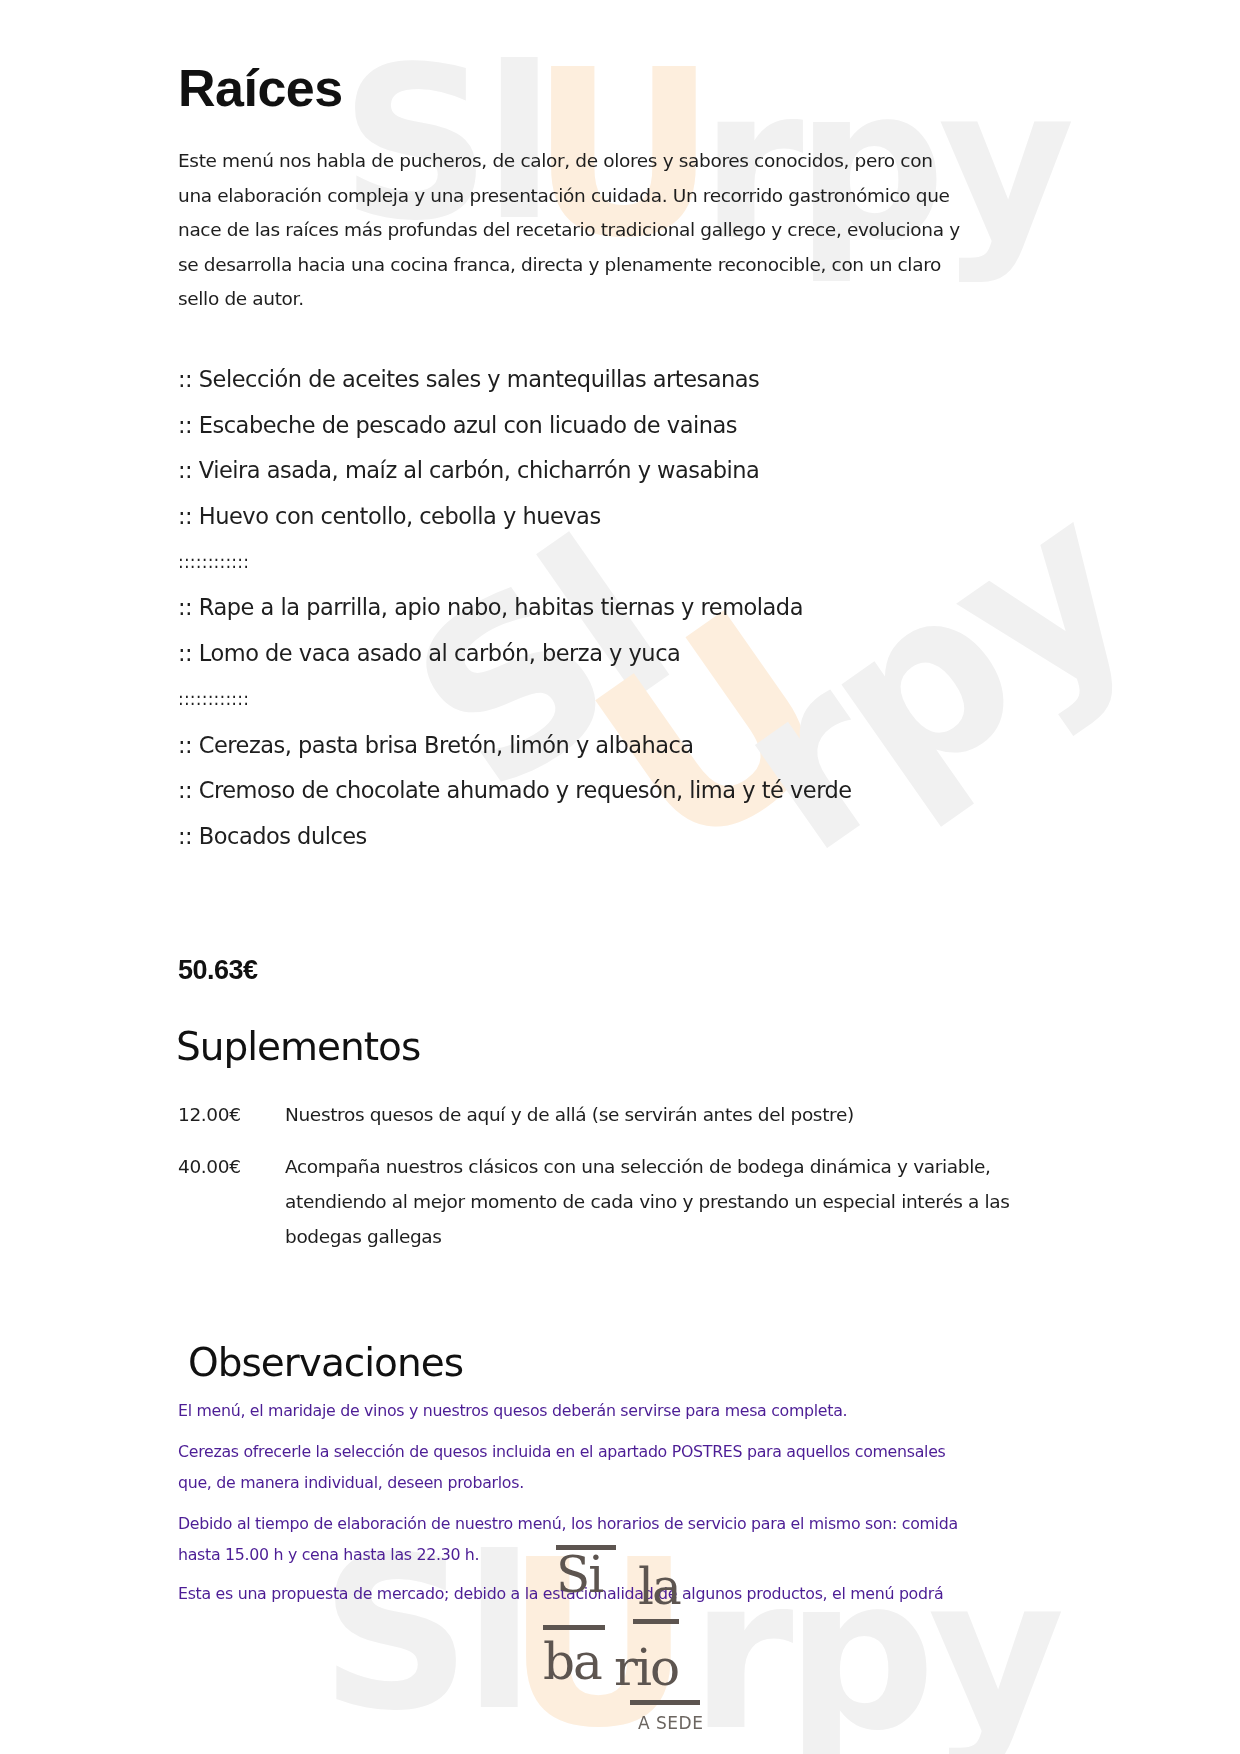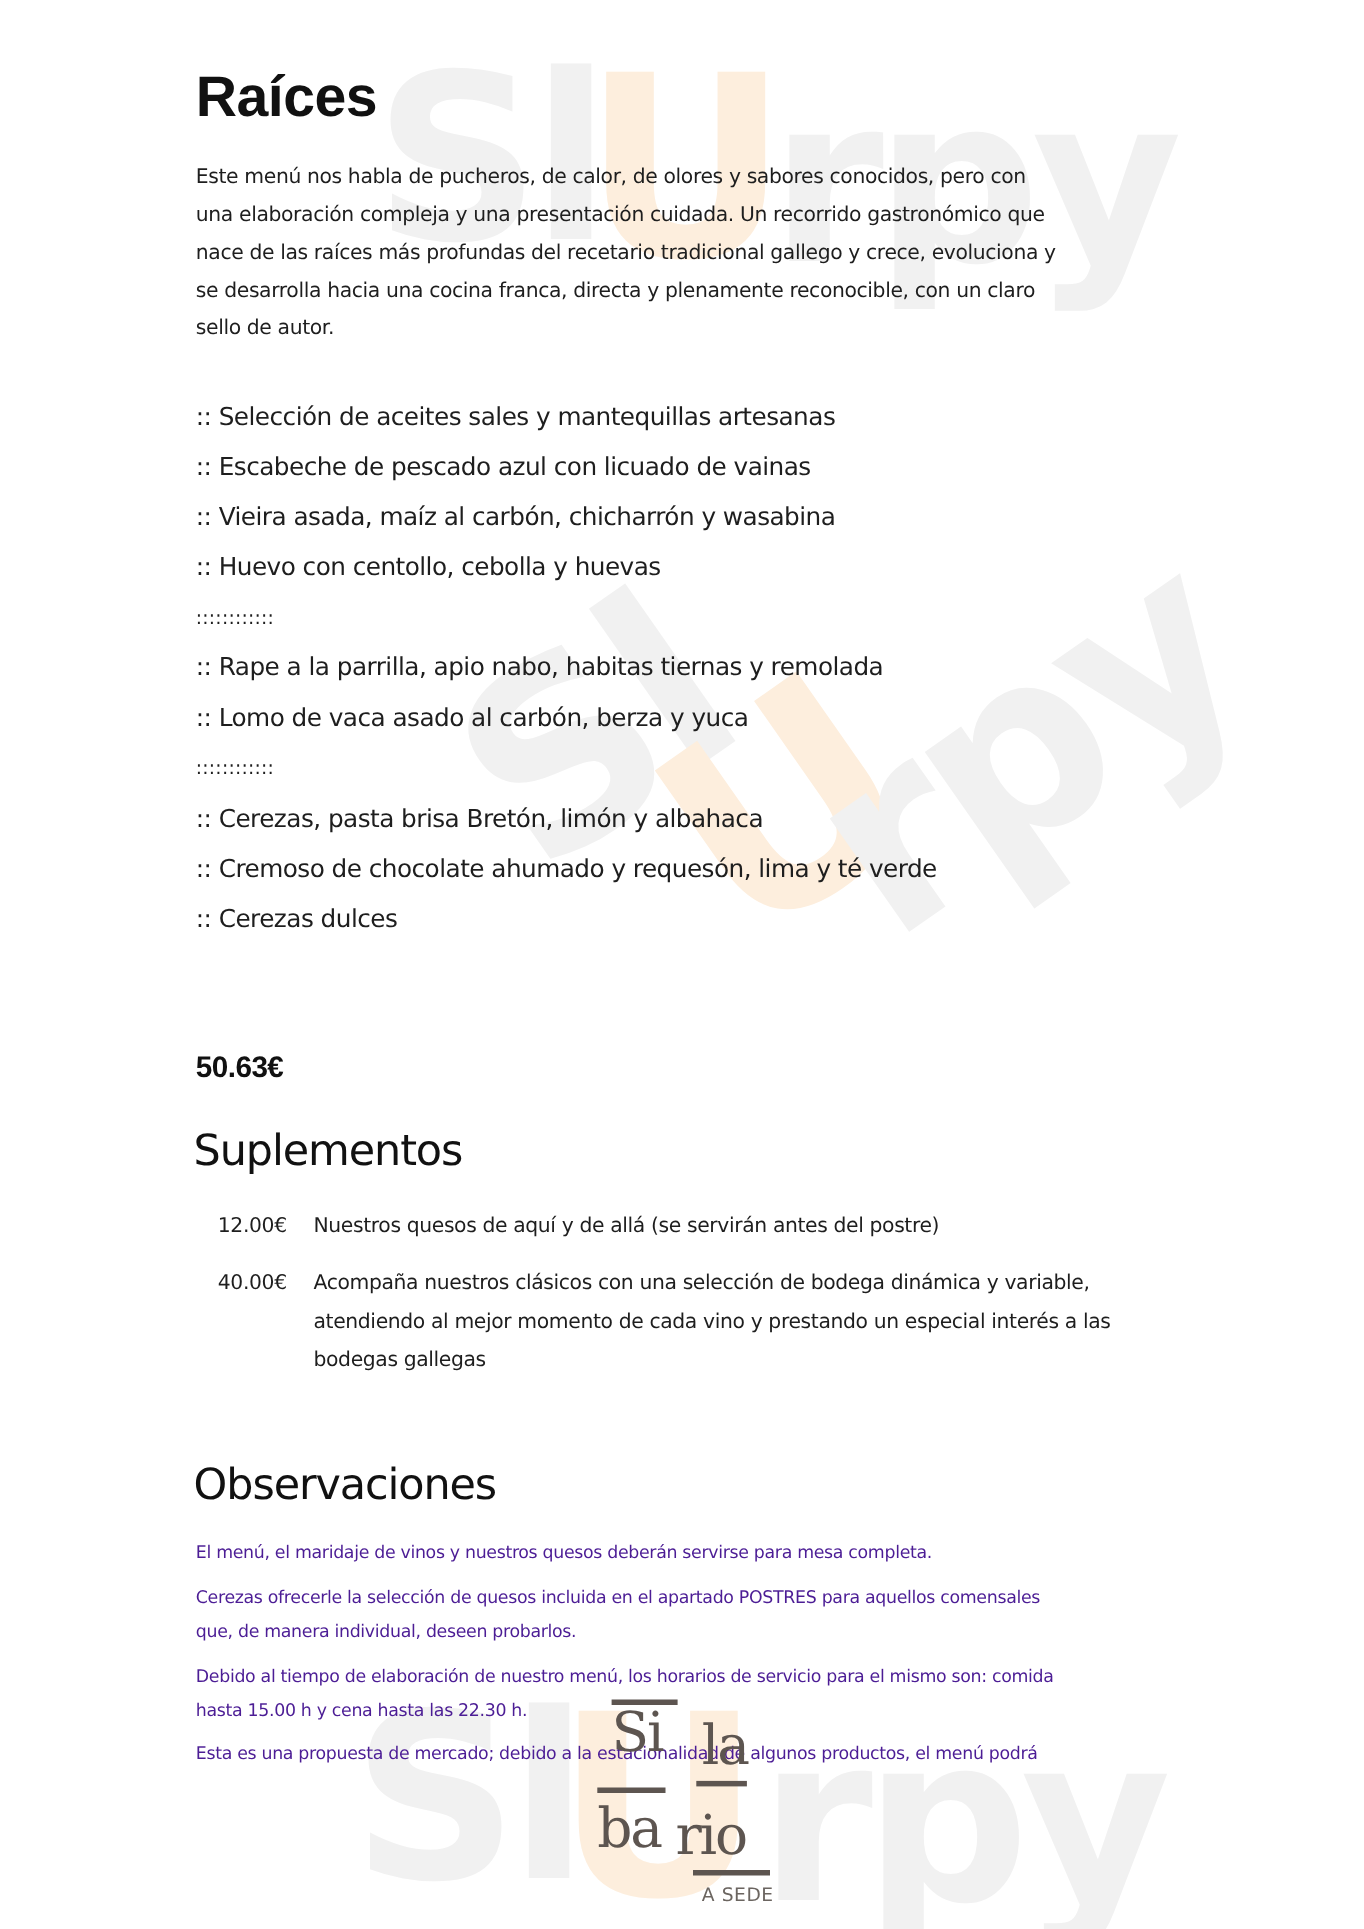--- a/index.html
+++ b/index.html
@@ -85,21 +85,21 @@
     .h-supl { left: 176px; top: 1024px; }
     .h-obs  { left: 176px; top: 1328px; }
 
     .supl-row {
       font-family: "DejaVu Sans", sans-serif;
       font-size: 18.5px;
       line-height: 35px;
       letter-spacing: -0.35px;
       color: #1e1e1e;
     }
-    .supl-price { position: absolute; left: 0; top: 0; margin-left: 20px; }
+    .supl-price { position: absolute; left: 0; top: 0; }
     .supl-desc { position: absolute; left: 107px; top: 0; }
     .supl-desc span { display: block; white-space: nowrap; }
     .supl-1 { left: 178px; top: 1097px; }
     .supl-2 { left: 178px; top: 1149px; }
 
     .obs {
       left: 178px;
       font-family: "DejaVu Sans", sans-serif;
       font-size: 15.8px;
       line-height: 30.5px;
@@ -172,21 +172,21 @@
   <span class="course">:: Selección de aceites sales y mantequillas artesanas</span>
   <span class="course">:: Escabeche de pescado azul con licuado de vainas</span>
   <span class="course">:: Vieira asada, maíz al carbón, chicharrón y wasabina</span>
   <span class="course">:: Huevo con centollo, cebolla y huevas</span>
   <span class="course sep">::::::::::::</span>
   <span class="course">:: Rape a la parrilla, apio nabo, habitas tiernas y remolada</span>
   <span class="course">:: Lomo de vaca asado al carbón, berza y yuca</span>
   <span class="course sep">::::::::::::</span>
   <span class="course">:: Cerezas, pasta brisa Bretón, limón y albahaca</span>
   <span class="course">:: Cremoso de chocolate ahumado y requesón, lima y té verde</span>
-  <span class="course">:: Cerezas dulces</span>
+  <span class="course">:: Bocados dulces</span>
 </div>
 
 <div class="abs price">50.63€</div>
 
 <h2 class="abs section-heading h-supl" style="margin:0;">Suplementos</h2>
 
 <div class="abs supl-row supl-1">
   <span class="supl-price">12.00€</span>
   <div class="supl-desc">
     <span>Nuestros quesos de aquí y de allá (se servirán antes del postre)</span>
@@ -195,21 +195,21 @@
 
 <div class="abs supl-row supl-2">
   <span class="supl-price">40.00€</span>
   <div class="supl-desc">
     <span>Acompaña nuestros clásicos con una selección de bodega dinámica y variable,</span>
     <span>atendiendo al mejor momento de cada vino y prestando un especial interés a las</span>
     <span>bodegas gallegas</span>
   </div>
 </div>
 
-<h2 class="abs section-heading h-obs" style="margin:0;">Observaciones</h2>
+<h2 class="abs section-heading h-obs" style="margin:12px;">Observaciones</h2>
 
 <div class="abs obs obs-1">
   <span>El menú, el maridaje de vinos y nuestros quesos deberán servirse para mesa completa.</span>
 </div>
 <div class="abs obs obs-2">
   <span>Cerezas ofrecerle la selección de quesos incluida en el apartado POSTRES para aquellos comensales</span>
   <span>que, de manera individual, deseen probarlos.</span>
 </div>
 <div class="abs obs obs-3">
   <span>Debido al tiempo de elaboración de nuestro menú, los horarios de servicio para el mismo son: comida</span>

